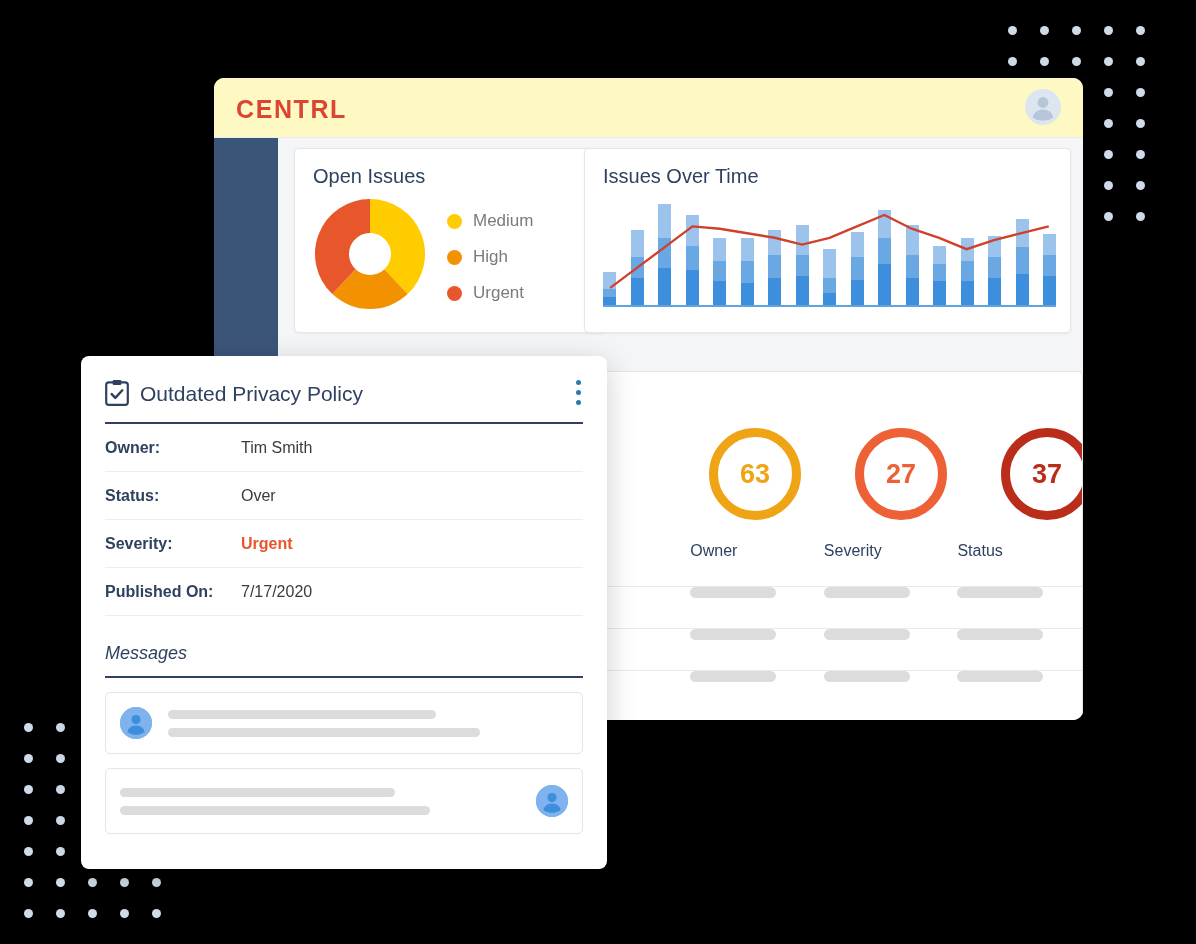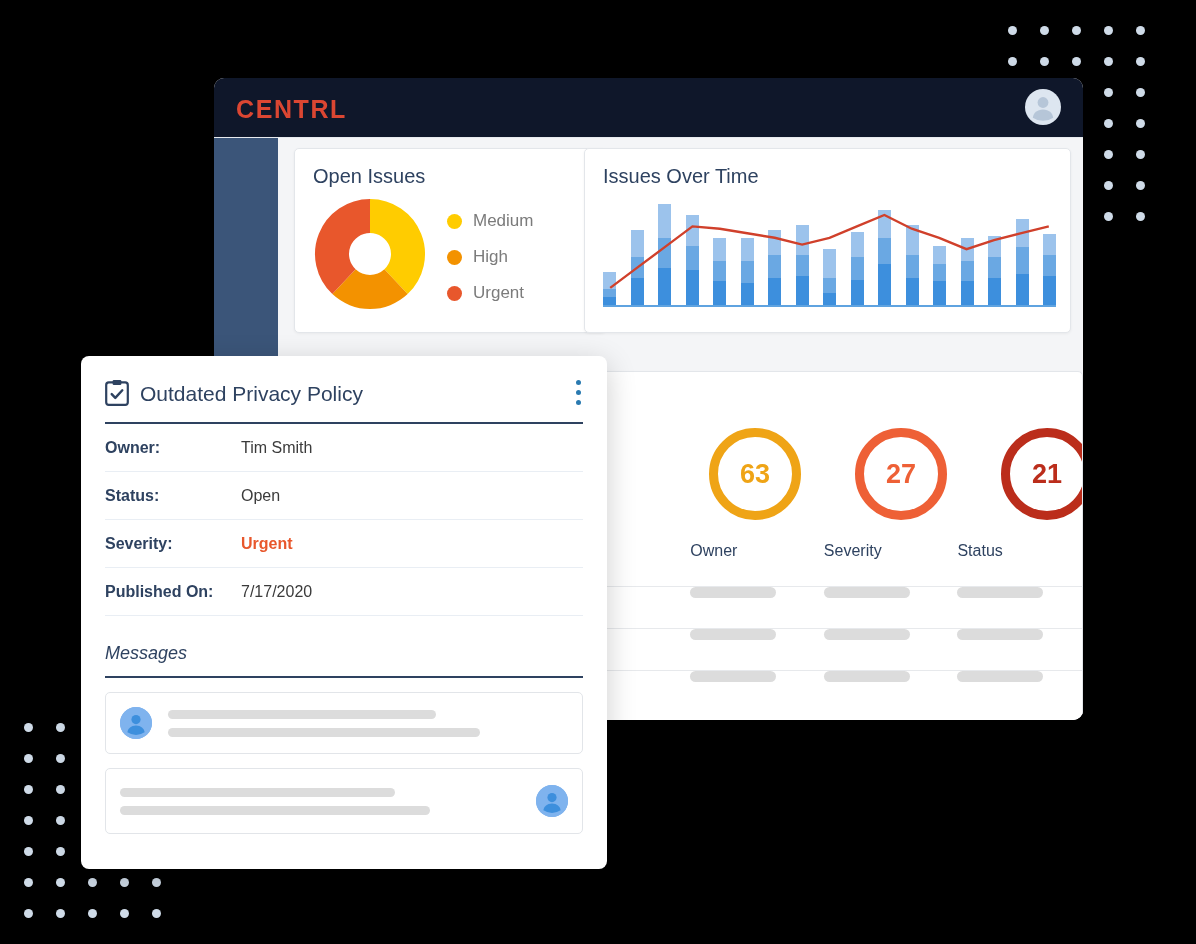--- a/index.html
+++ b/index.html
@@ -22,21 +22,21 @@
   #dashboard {
     position: absolute; left: 214px; top: 78px;
     width: 869px; height: 642px;
     background: #ffffff;
     border-radius: 10px;
     box-shadow: 0 6px 26px rgba(0,0,0,0.18);
     overflow: hidden;
   }
   #dash-header {
     position: relative; height: 60px; width: 100%;
-    background: #0f172a; border-bottom: 1px solid #e8ebef;
+    background: #fef9c3; border-bottom: 1px solid #e8ebef;
   }
   #brand {
     position: absolute; left: 22px; top: 17px;
     font-size: 25px; font-weight: bold; letter-spacing: 1.6px;
     color: #DB4632;
   }
   #header-avatar {
     position: absolute; right: 22px; top: 11px;
     width: 36px; height: 36px; border-radius: 50%;
     background: #dde6f0;
@@ -358,21 +358,21 @@
                 </svg>
               <div id="baseline"></div>
             </div>
           </div>
         </div>
 
         <div id="panel-lower">
           <div id="stats">
               <div class="stat" id="stat-0">63</div>
               <div class="stat" id="stat-1">27</div>
-              <div class="stat" id="stat-2">21</div>
+              <div class="stat" id="stat-2">37</div>
             </div>
           <div id="table">
               <div class="trow head">
                 <div class="tcell spacer"></div>
                 <div class="tcell th">Owner</div>
                 <div class="tcell th">Severity</div>
                 <div class="tcell th">Status</div>
               </div>
               <div class="trow">
                 <div class="tcell spacer"></div>
@@ -435,21 +435,21 @@
         </span>
     </div>
 
     <div id="detail-fields">
         <div class="drow">
           <div class="dk">Owner:</div>
           <div class="dv">Tim Smith</div>
         </div>
         <div class="drow">
           <div class="dk">Status:</div>
-          <div class="dv">Open</div>
+          <div class="dv">Over</div>
         </div>
         <div class="drow">
           <div class="dk">Severity:</div>
           <div class="dv urgent">Urgent</div>
         </div>
         <div class="drow">
           <div class="dk">Published On:</div>
           <div class="dv">7/17/2020</div>
         </div>
       </div>

